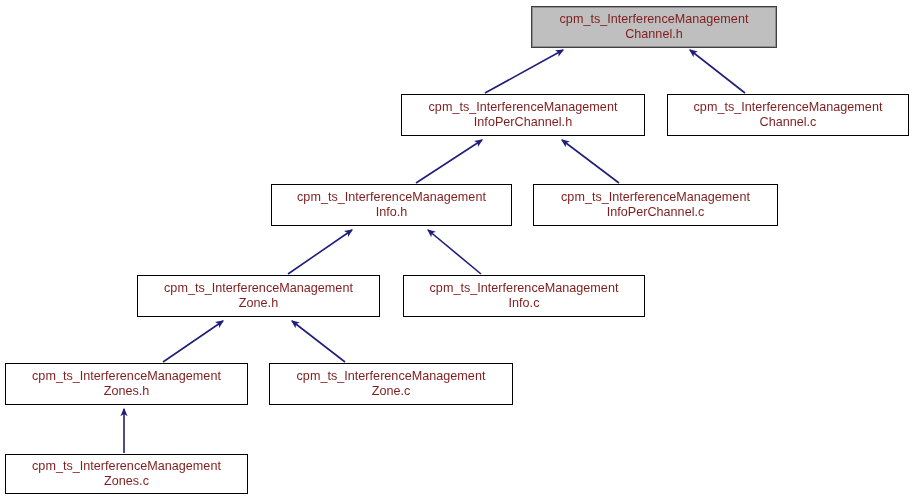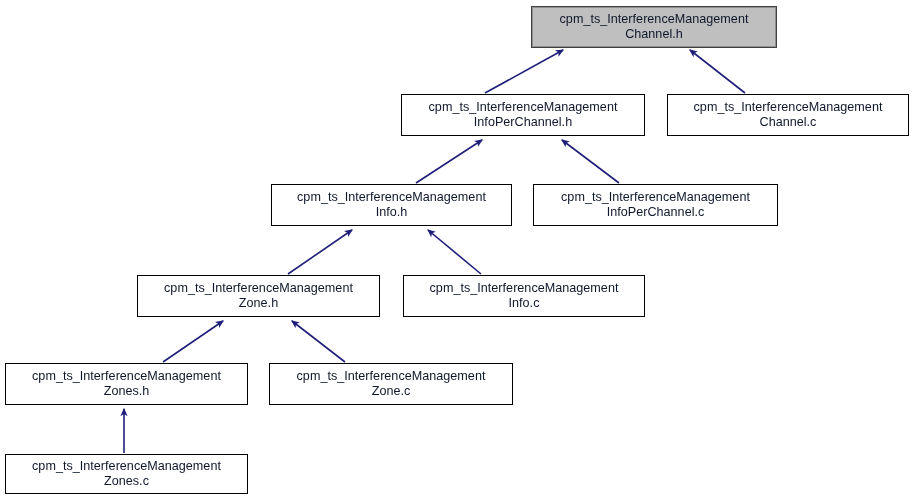--- a/index.html
+++ b/index.html
@@ -28,21 +28,21 @@
   }
   .node {
     position: absolute;
     box-sizing: border-box;
     display: flex;
     align-items: center;
     justify-content: center;
     text-align: center;
     background: #ffffff;
     border: 1px solid #000000;
-    color: #0f172a;
+    color: #7f1d1d;
     font-size: 12.6px;
     line-height: 15.5px;
     letter-spacing: 0.02px;
     white-space: pre-line;
     overflow: hidden;
   }
   .node.highlight {
     background: #bfbfbf;
     border: 1px solid #404040;
     box-shadow: 0 0 0 1px #8f8f8f inset;

